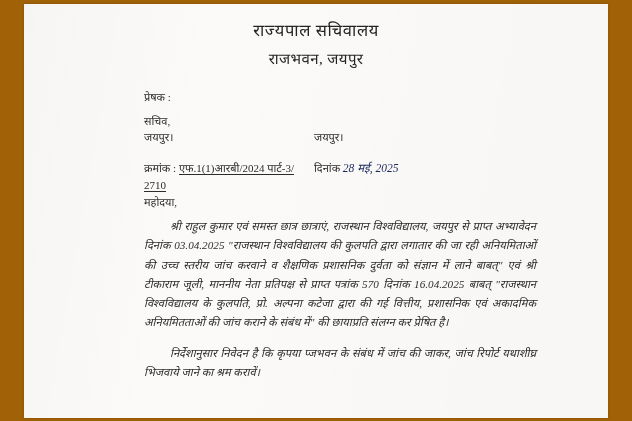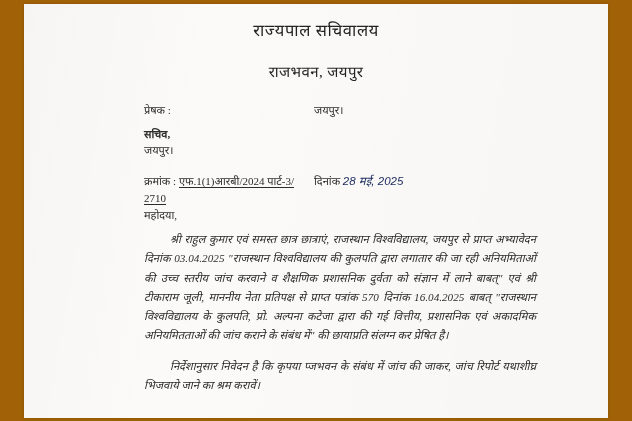--- a/index.html
+++ b/index.html
@@ -52,57 +52,58 @@
   }
   .lh-line1 {
     font-size: 16.5px;
     letter-spacing: 0.6px;
     font-weight: 400;
     color: #232323;
   }
   .lh-line2 {
     font-size: 15px;
     letter-spacing: 0.4px;
-    margin-top: 17px;
+    margin-top: 4px;
     color: #232323;
   }
   
   .addr-block {
     display: flex;
     margin-top: 18px;
     padding-left: 120px;
     font-size: 11px;
+    align-items: flex-end;
   }
   .addr-col {
     width: 170px;
   }
   .addr-col.right {
     width: 190px;
   }
   .addr-head {
     margin-bottom: 7px;
   }
   .addr-body div {
     line-height: 1.5;
   }
   .addr-body .bold {
-    font-weight: 700;
+    font-weight: 400;
   }
   
   .ref-row {
     display: flex;
     margin-top: 14px;
     padding-left: 120px;
     font-size: 11px;
     align-items: flex-start;
   }
   .ref-no { width: 170px; }
   .ref-date { width: 190px; }
   .hand {
-    font-family: Liberation Sans, sans-serif;
+    font-family: Liberation Serif, serif;
     font-style: italic;
     color: #1b2a5e;
     font-size: 11.5px;
   }
   
   .salutation {
     padding-left: 120px;
     font-size: 11px;
   }
   

